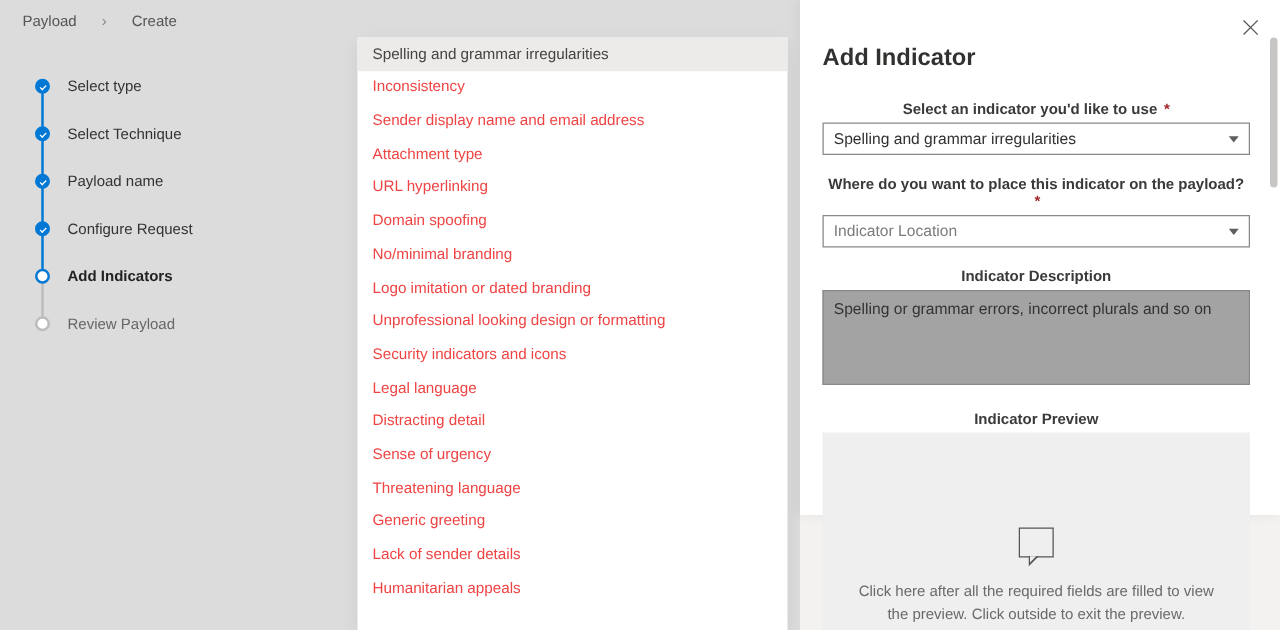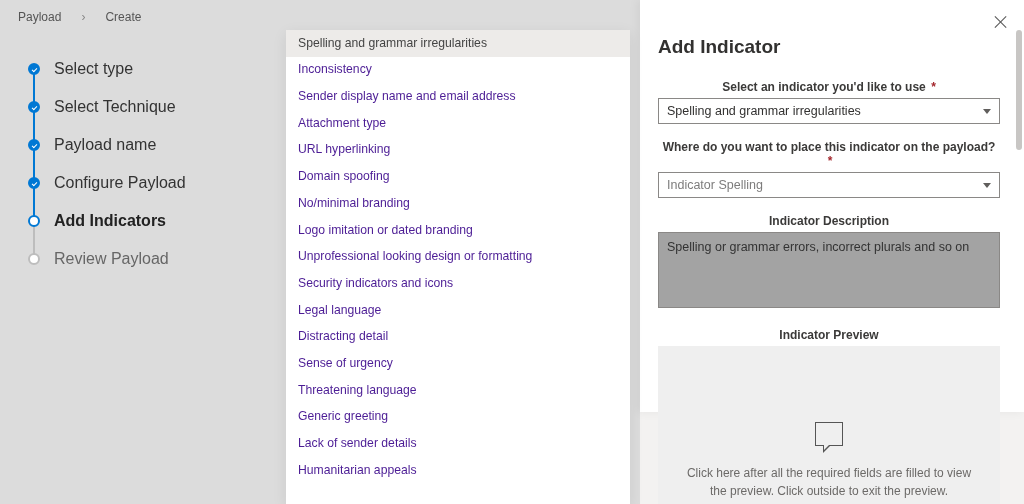--- a/index.html
+++ b/index.html
@@ -75,42 +75,42 @@
     left: 5px;
     top: 24px;
     width: 2px;
     height: 28px;
     background: #0078d4;
     z-index: 1;
   }
   .step.pending-line .line { background: #bdbdbd; }
   .step-label {
     color: #333;
-    font-size: 16px;
+    font-size: 12px;
   }
   .step.active .step-label { font-weight: 600; color: #222; }
   .step.pending .step-label { color: #666; }
 
   
   .options-list {
     position: absolute;
     left: 286px;
     top: 30px;
     width: 344px;
     bottom: 0;
     background: #ffffff;
     box-shadow: 0 4px 14px rgba(0,0,0,0.08);
     overflow: hidden;
     z-index: 5;
   }
   .opt {
     padding: 4.8px 12px;
     font-size: 12.2px;
     line-height: 1.4;
-    color: #4c1d95;
+    color: #ef4444;
     cursor: pointer;
     white-space: nowrap;
   }
   .opt.selected {
     background: #edebe9;
     color: #444;
   }
 
   
   .panel {
@@ -266,21 +266,21 @@
       <span class="step-label">Select Technique</span>
     </div>
     <div class="step done">
       <span class="dot"></span>
       <span class="line"></span>
       <span class="step-label">Payload name</span>
     </div>
     <div class="step done">
       <span class="dot"></span>
       <span class="line"></span>
-      <span class="step-label">Configure Payload</span>
+      <span class="step-label">Configure Request</span>
     </div>
     <div class="step active pending-line">
       <span class="dot"></span>
       <span class="line"></span>
       <span class="step-label">Add Indicators</span>
     </div>
     <div class="step pending">
       <span class="dot"></span>
       <span class="step-label">Review Payload</span>
     </div>
@@ -319,21 +319,21 @@
   <div class="dropdown">
     <span>Spelling and grammar irregularities</span>
     <span class="chev"></span>
   </div>
 
   <div class="field-label">
     <span>Where do you want to place this indicator on the payload?</span>
     <span class="req">*</span>
   </div>
   <div class="dropdown placeholder">
-    <span>Indicator Spelling</span>
+    <span>Indicator Location</span>
     <span class="chev"></span>
   </div>
 
   <div class="field-label">Indicator Description</div>
   <div class="textarea">Spelling or grammar errors, incorrect plurals and so on</div>
 
   <div class="field-label">Indicator Preview</div>
   <div class="preview-area">
     <div class="chat-ico"></div>
     <div>Click here after all the required fields are filled to view the preview. Click outside to exit the preview.</div>

